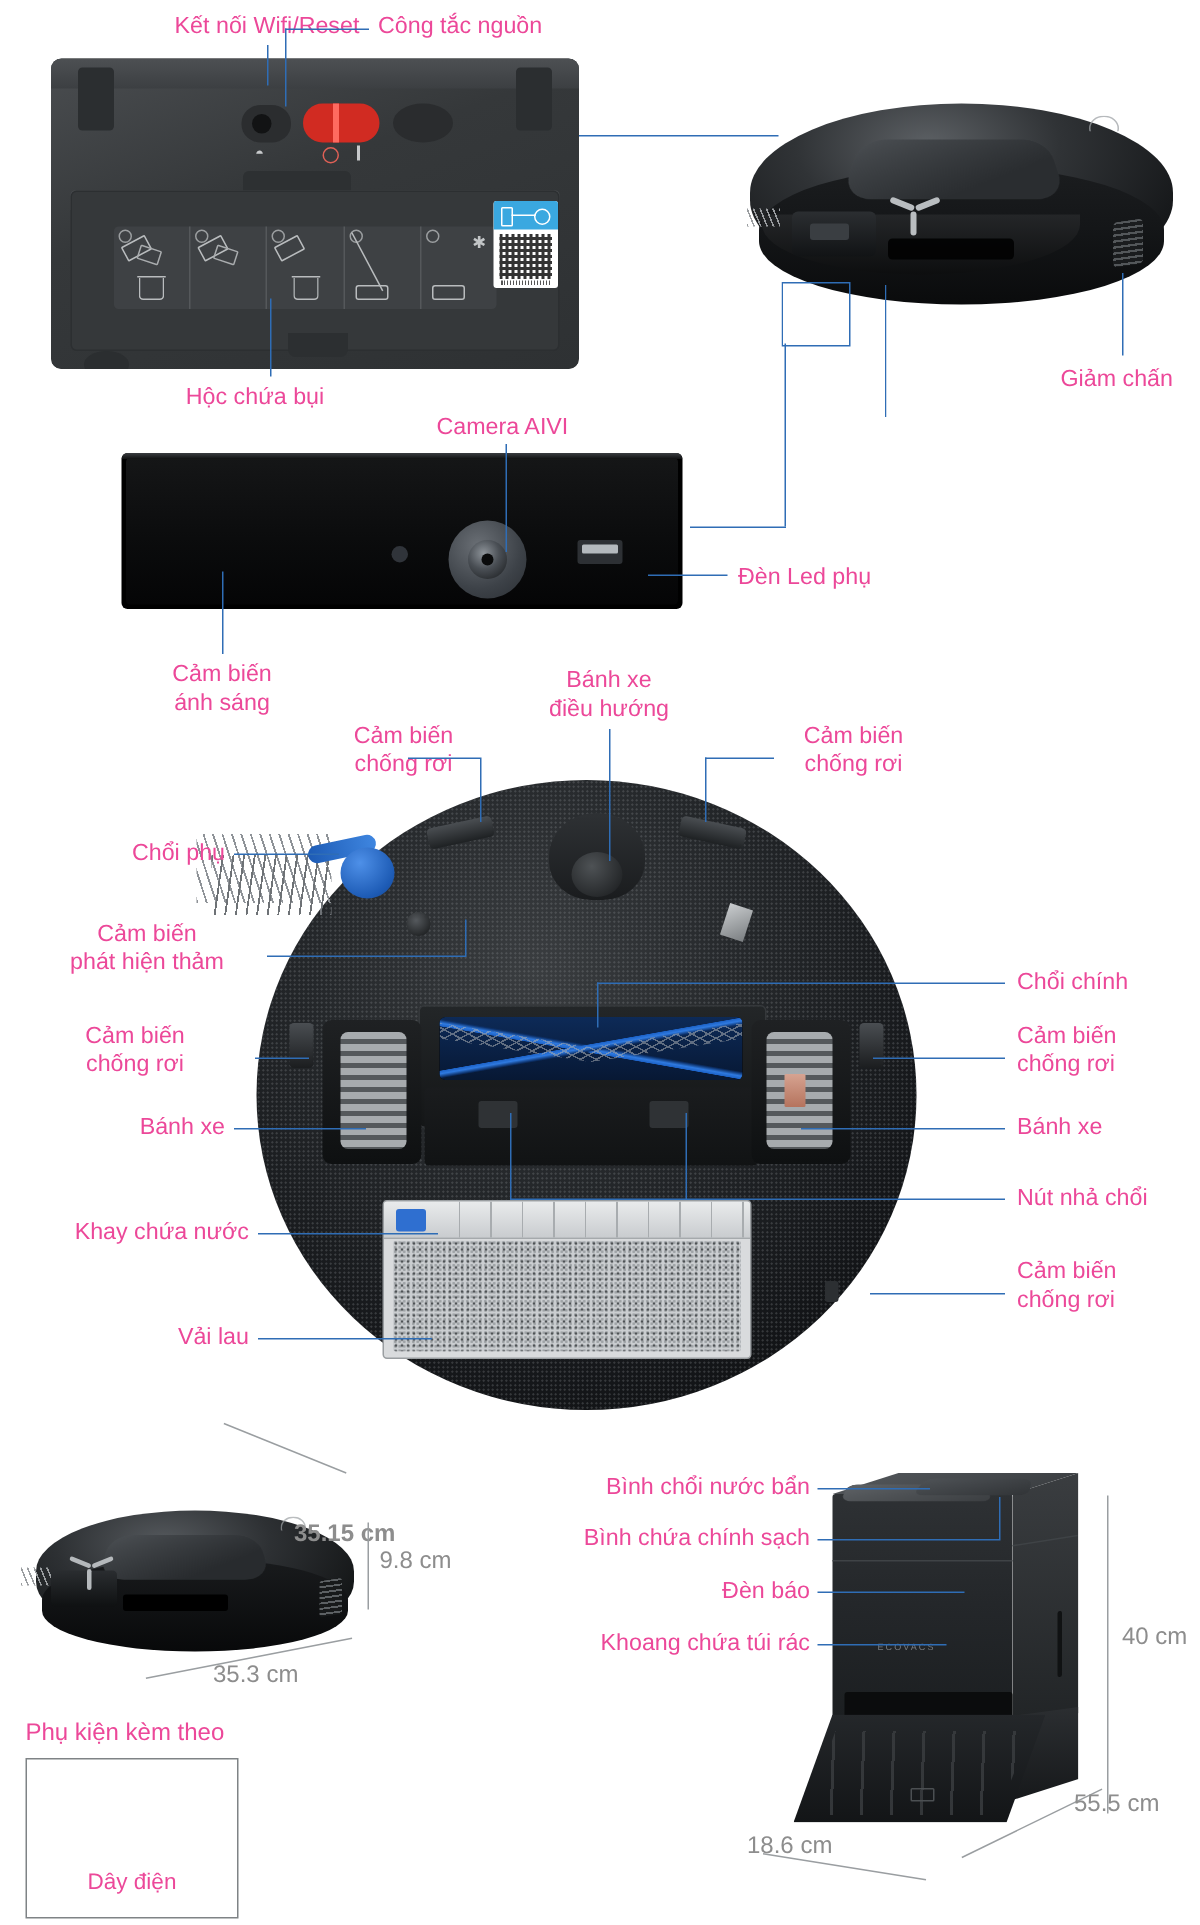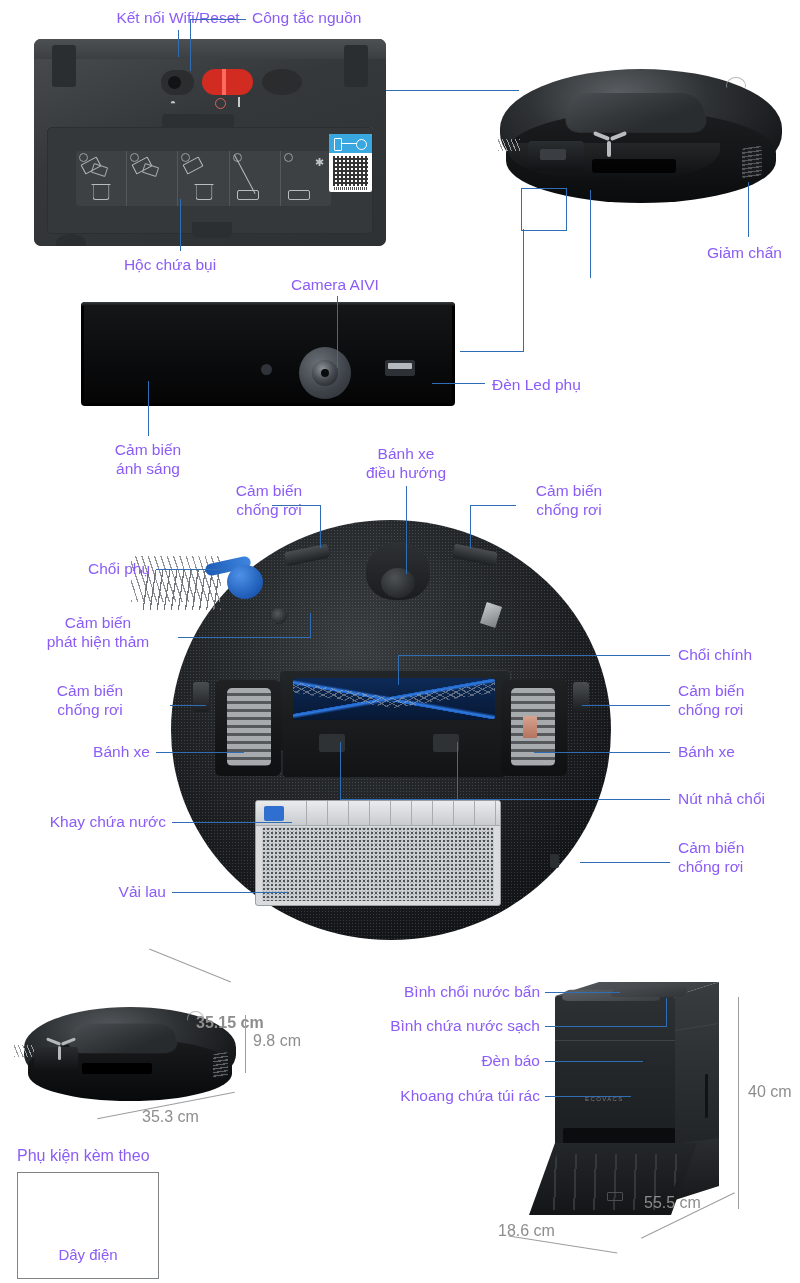--- a/index.html
+++ b/index.html
@@ -1,19 +1,19 @@
 <!DOCTYPE html>
 <html><head>
 <meta charset="utf-8">
 <style>
   html,body{margin:0;padding:0;background:#fff;}
   body{width:800px;height:1283px;position:relative;overflow:hidden;
        font-family:"Liberation Sans","DejaVu Sans",sans-serif;}
   .stage{position:absolute;inset:0;}
-  .lbl{position:absolute;color:#8b5cf6;font-size:15.5px;line-height:19px;white-space:pre;}
+  .lbl{position:absolute;color:#ec4899;font-size:15.5px;line-height:19px;white-space:pre;}
   .lbl.c{text-align:center;}
   .lbl.r{text-align:right;}
   .dim{position:absolute;color:#8d8d8d;font-size:16px;white-space:pre;}
   .ln{position:absolute;background:#2f6db5;}
   .lnh{height:1px;}
   .lnv{width:1px;}
   .box{position:absolute;border:1px solid #2f6db5;background:transparent;}
 
   
   #panelTop{position:absolute;left:34px;top:39px;width:352px;height:207px;
@@ -573,32 +573,32 @@
     <div class="cavity"></div>
     <div class="baseside"></div>
     <div class="ramp"></div>
     <div class="rampgrv"></div>
     <div class="mark"></div>
   </div>
 
   <div class="lbl r" style="left:330px;top:982px;width:210px;">Bình chổi nước bẩn</div>
   <div class="ln lnh" style="left:545px;top:992px;width:75px;"></div>
 
-  <div class="lbl r" style="left:330px;top:1016px;width:210px;">Bình chứa nước sạch</div>
+  <div class="lbl r" style="left:330px;top:1016px;width:210px;">Bình chứa chính sạch</div>
   <div class="ln lnh" style="left:545px;top:1026px;width:121px;"></div>
   <div class="ln lnv" style="left:666px;top:998px;height:29px;"></div>
 
   <div class="lbl r" style="left:330px;top:1051px;width:210px;">Đèn báo</div>
   <div class="ln lnh" style="left:545px;top:1061px;width:98px;"></div>
 
   <div class="lbl r" style="left:330px;top:1086px;width:210px;">Khoang chứa túi rác</div>
   <div class="ln lnh" style="left:545px;top:1096px;width:86px;"></div>
 
   <div class="arrow arrowV" style="left:738px;top:997px;height:212px;"></div>
   <div class="dim" style="left:748px;top:1083px;">40 cm</div>
 
   <div class="arrow arrowH" style="left:508px;top:1244px;width:110px;transform:rotate(9deg);"></div>
   <div class="dim" style="left:498px;top:1222px;">18.6 cm</div>
 
   <div class="arrow arrowH" style="left:636px;top:1215px;width:104px;transform:rotate(-26deg);"></div>
-  <div class="dim" style="left:644px;top:1194px;">55.5 cm</div>
+  <div class="dim" style="left:716px;top:1194px;">55.5 cm</div>
 
 </div>
 
 </body></html>

